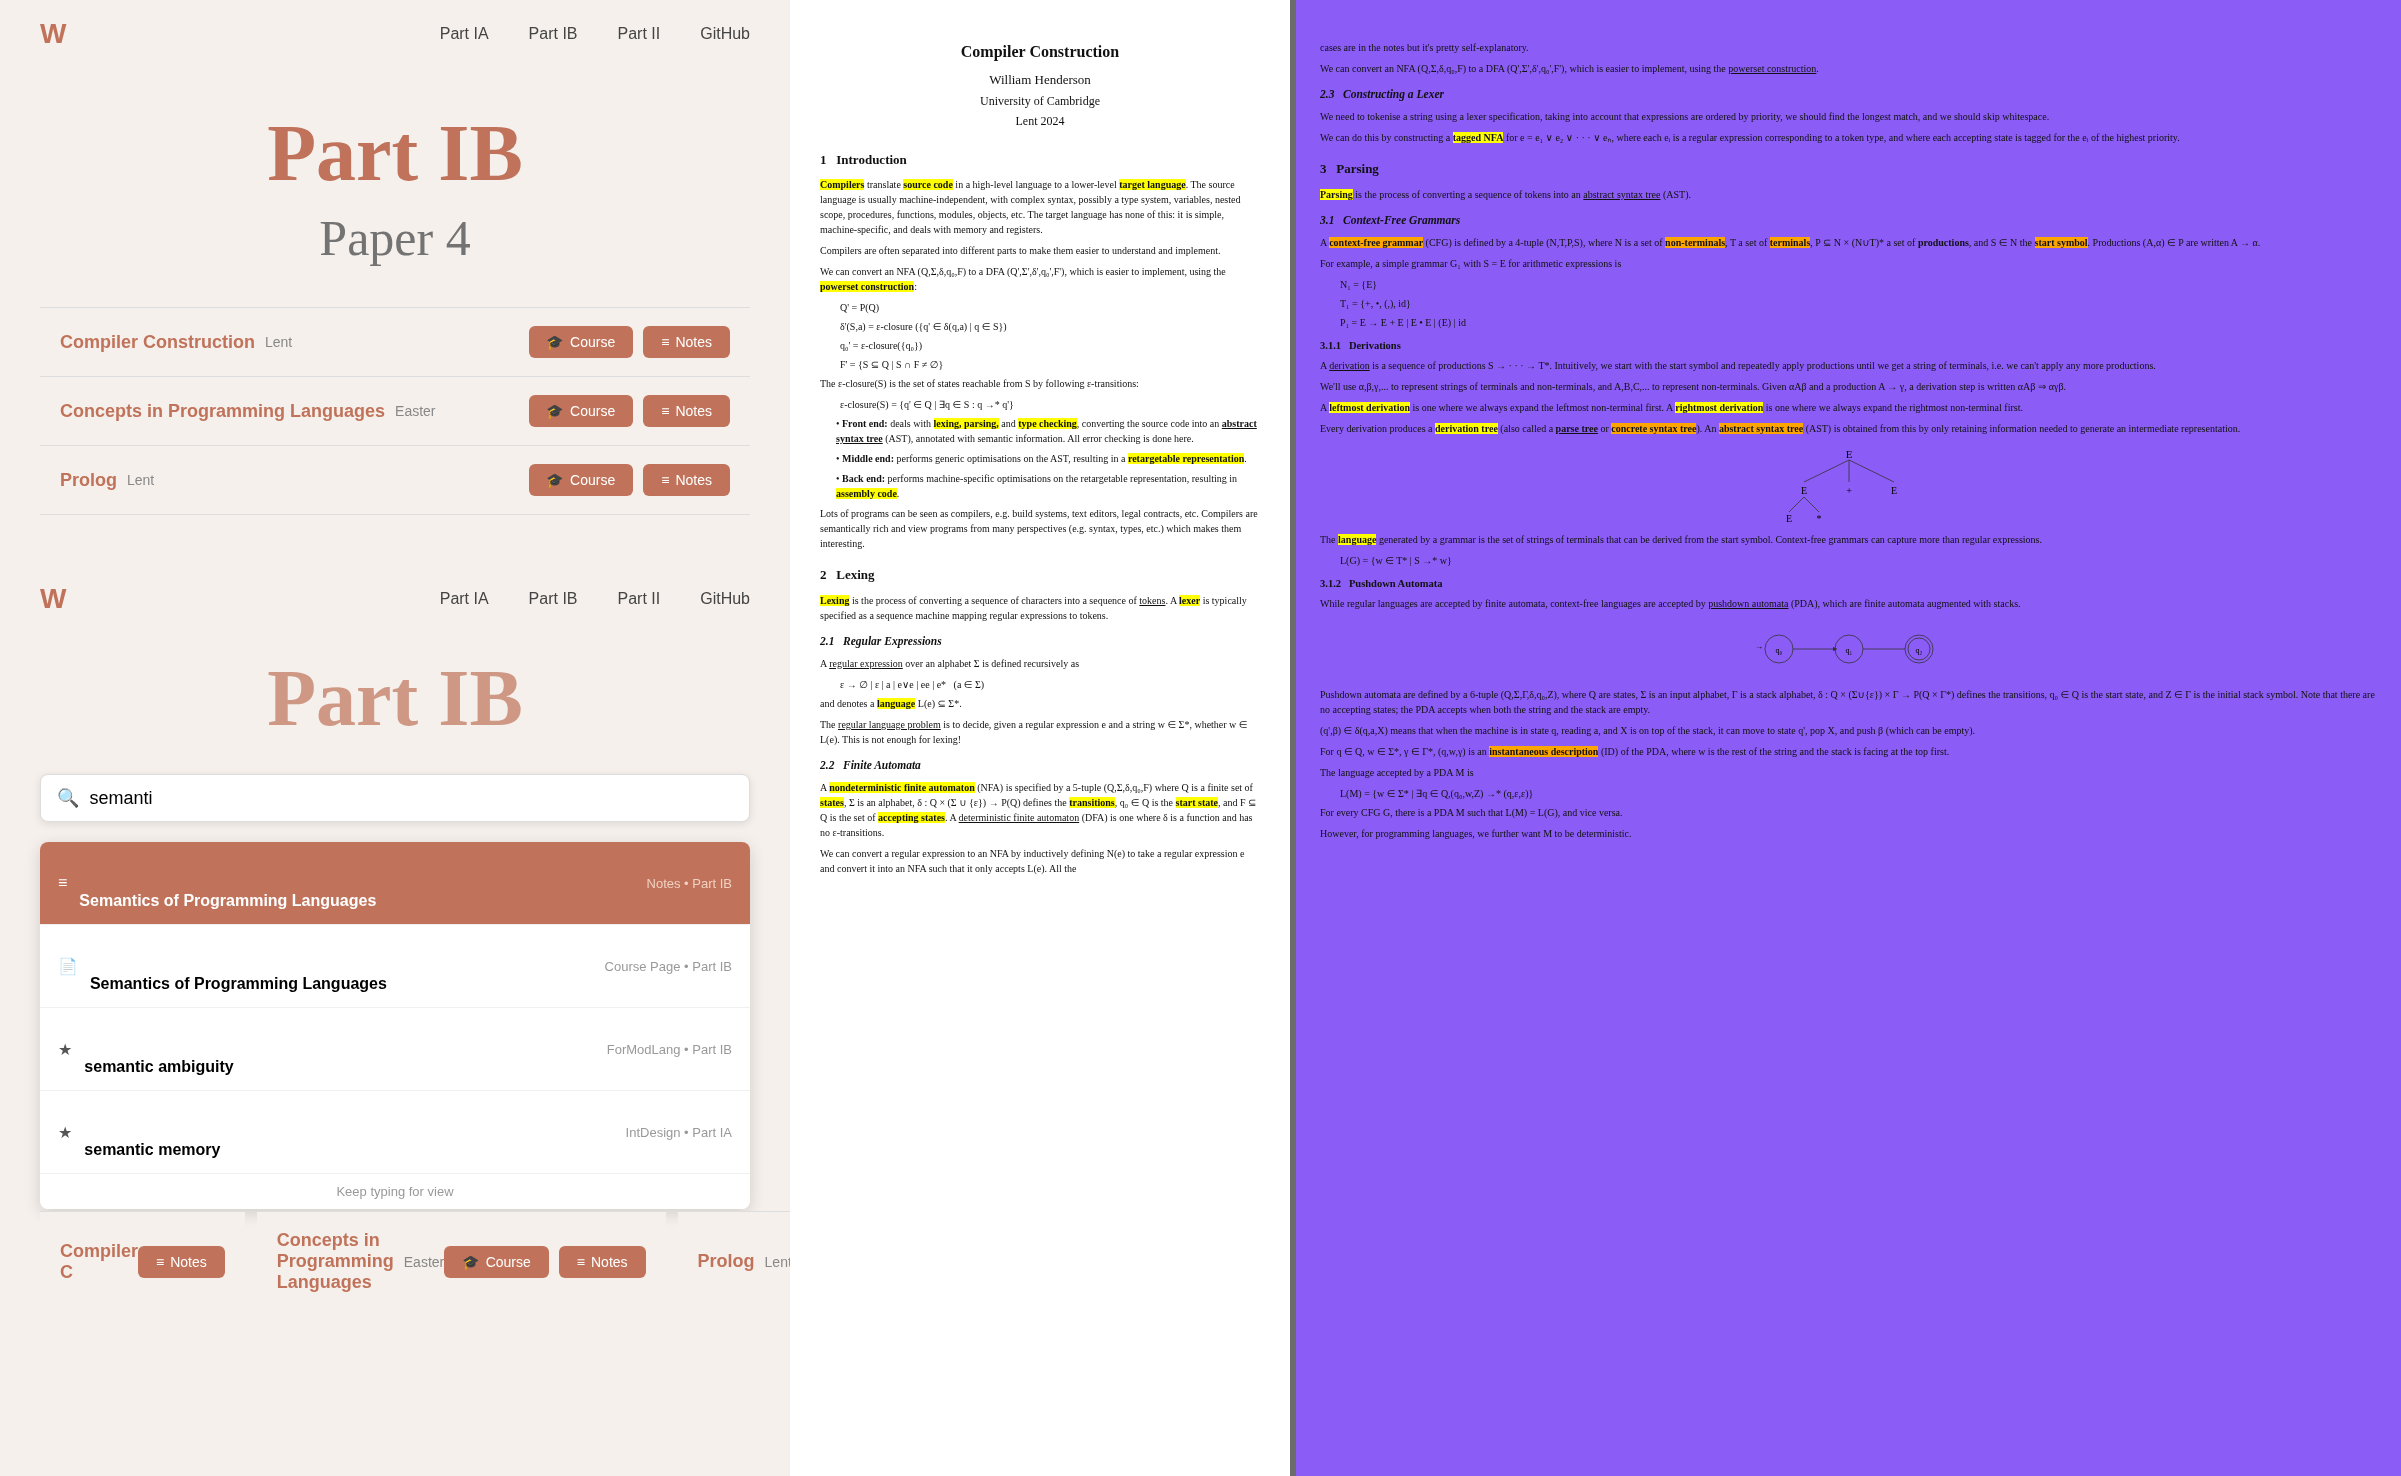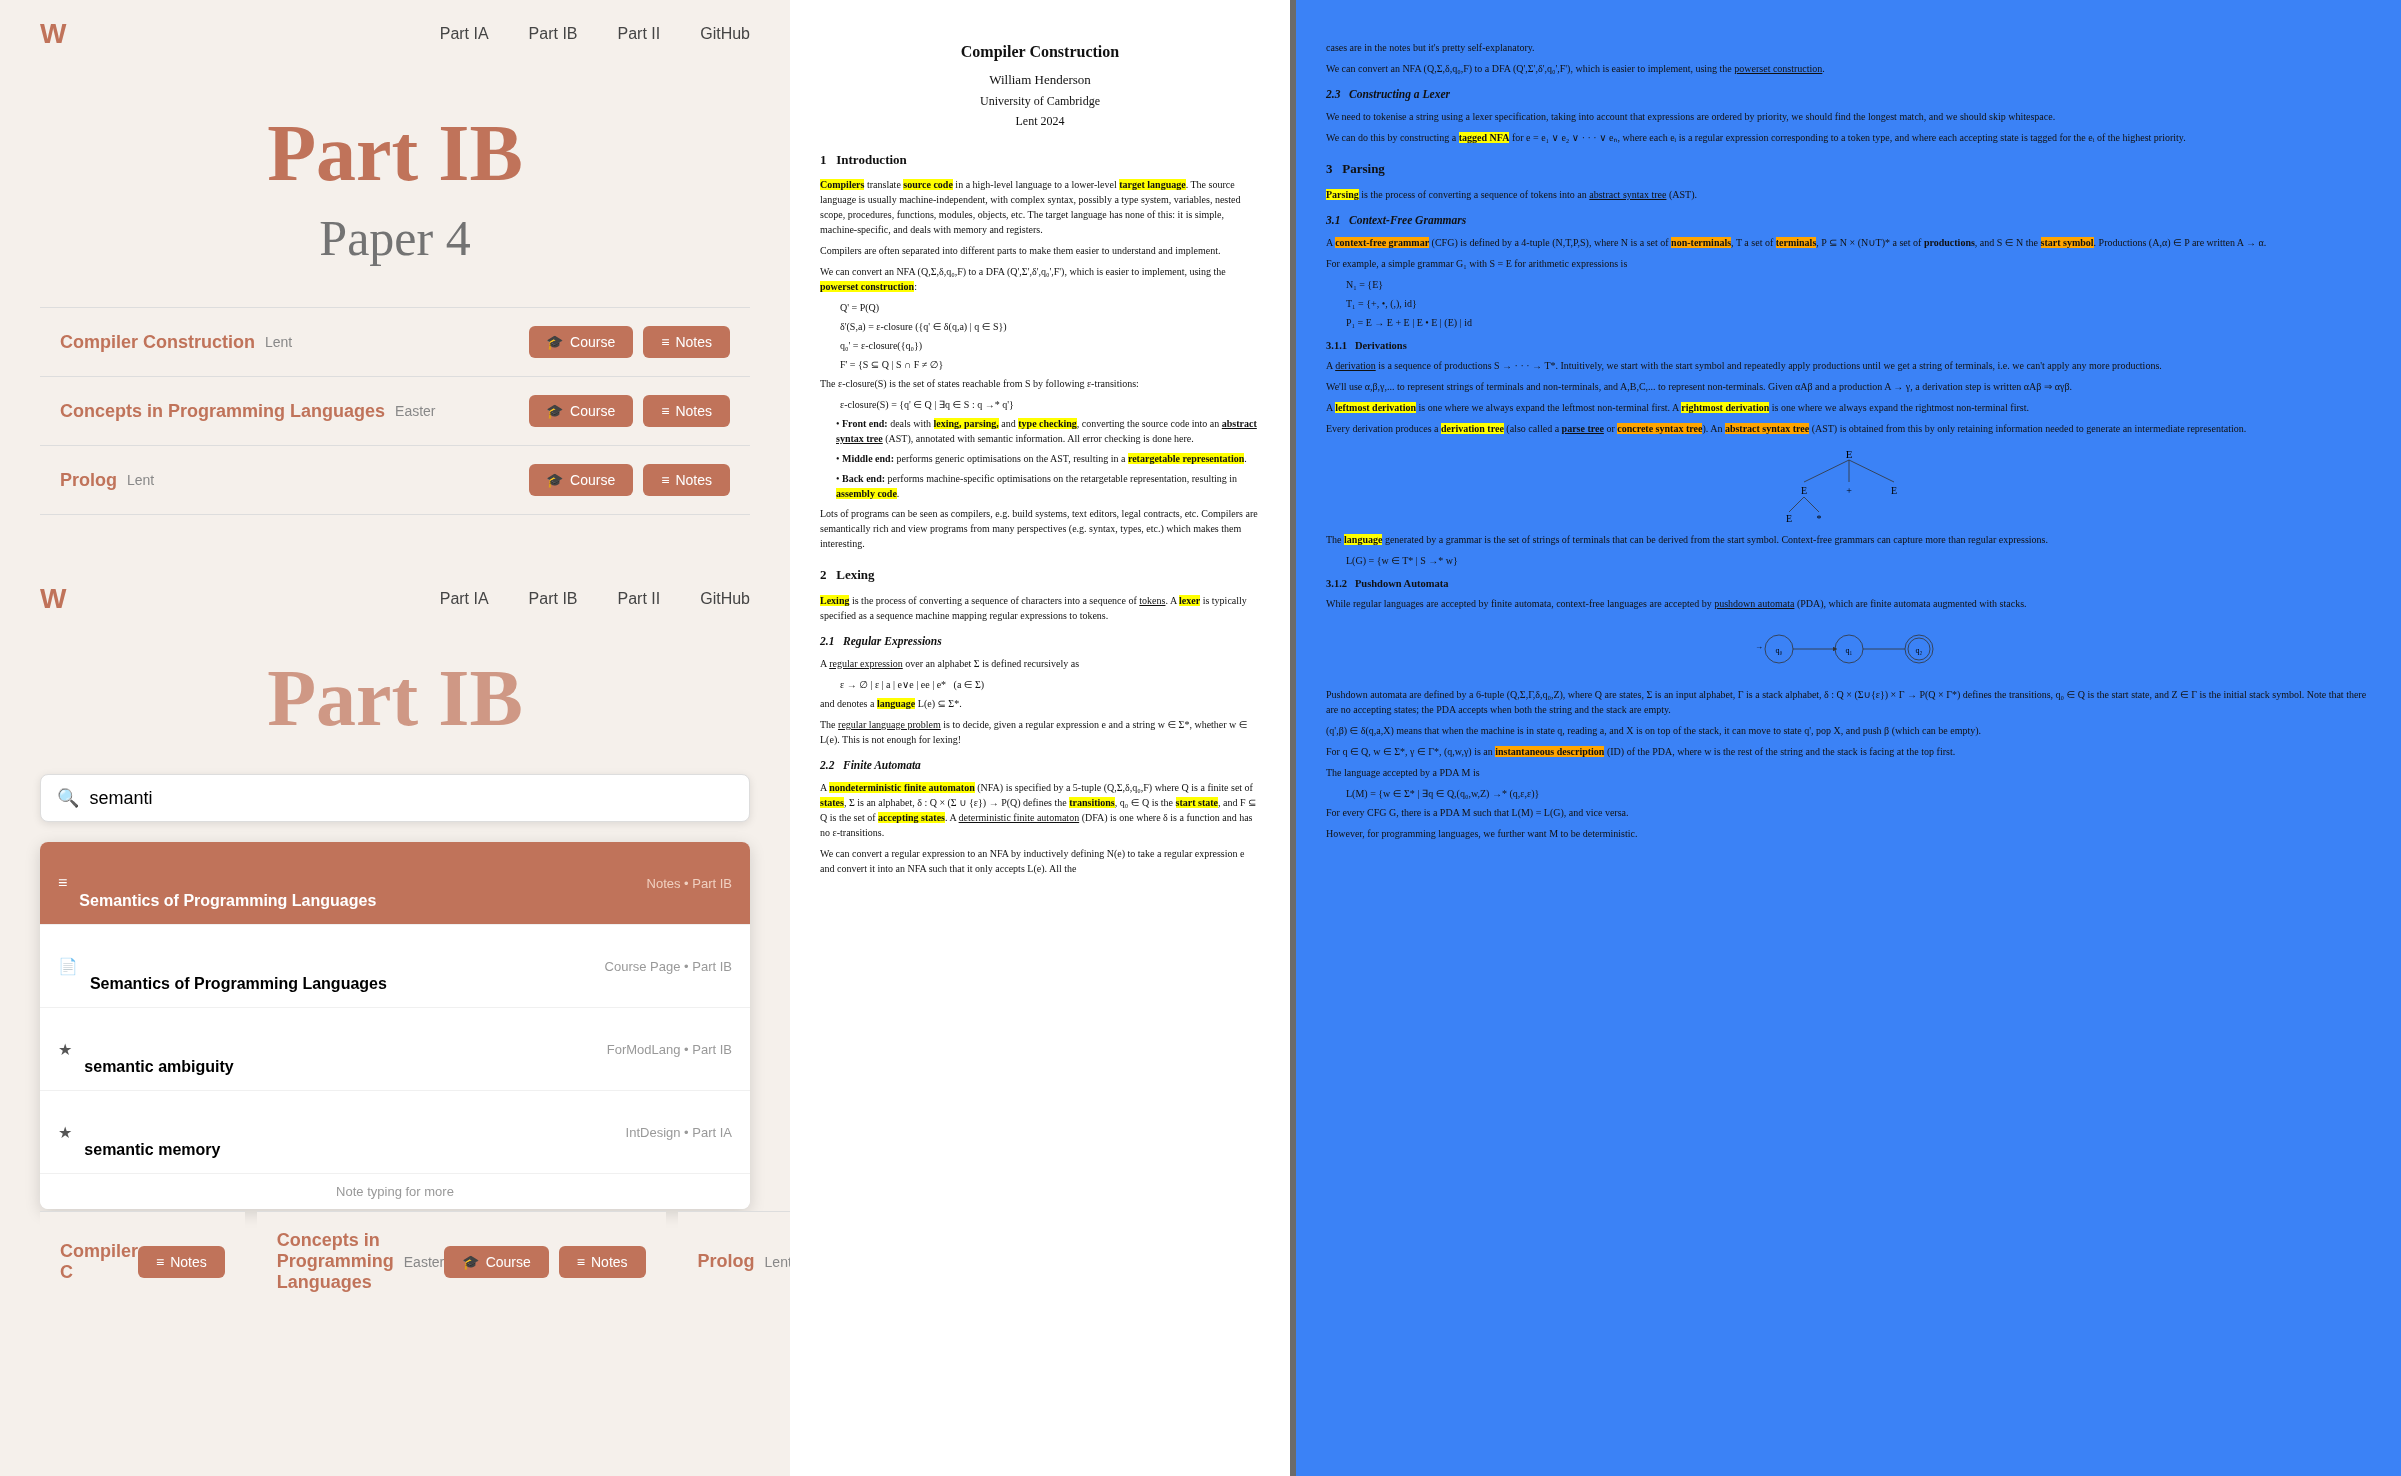--- a/index.html
+++ b/index.html
@@ -60,21 +60,21 @@
     .keep-typing { text-align: center; padding: 10px; font-size: 13px; color: #999; background: white; border-radius: 0 0 8px 8px; }
 
     
     .bottom-course-list { padding: 2px 40px; display: flex; flex-direction: row; gap: 12px; }
     .bottom-course-item { display: flex; align-items: center; padding: 18px 20px; border-top: 1px solid #ddd; background: #f5f0eb; }
 
     
     .right-panel { flex: 1; background: #e8e4df; display: flex; overflow: hidden; }
     .pdf-viewer { flex: 1; background: #6b6b6b; display: flex; gap: 0; }
     .pdf-page-left { background: white; width: 500px; min-height: 1476px; padding: 40px 30px; font-size: 10.5px; line-height: 1.5; overflow: hidden; font-family: 'Times New Roman', Times, serif; color: #111; }
-    .pdf-page-right { background: #3b82f6; flex: 1; min-height: 1476px; padding: 40px 30px; font-size: 10.5px; line-height: 1.5; overflow: hidden; font-family: 'Times New Roman', Times, serif; color: #111; border-left: 6px solid #6b6b6b; }
+    .pdf-page-right { background: #8b5cf6; flex: 1; min-height: 1476px; padding: 40px 24px; font-size: 10.5px; line-height: 1.5; overflow: hidden; font-family: 'Times New Roman', Times, serif; color: #111; border-left: 6px solid #6b6b6b; }
 
     .pdf-title { text-align: center; font-size: 16px; font-weight: bold; margin-bottom: 6px; }
     .pdf-author { text-align: center; font-size: 13px; margin-bottom: 2px; }
     .pdf-uni { text-align: center; font-size: 12px; margin-bottom: 2px; }
     .pdf-term { text-align: center; font-size: 12px; margin-bottom: 20px; }
 
     .pdf-section { font-size: 13px; font-weight: bold; margin: 14px 0 8px; }
     .pdf-subsection { font-size: 11.5px; font-weight: bold; margin: 10px 0 6px; font-style: italic; }
     .pdf-subsubsection { font-size: 10.5px; font-weight: bold; margin: 8px 0 4px; }
     .pdf-p { margin-bottom: 6px; font-size: 10px; }
@@ -198,21 +198,21 @@
           <span class="result-icon star-icon">★</span>
           <span class="result-name">semantic ambiguity</span>
           <span class="result-meta">ForModLang • Part IB</span>
         </div>
 
         <div class="search-result-item">
           <span class="result-icon star-icon">★</span>
           <span class="result-name">semantic memory</span>
           <span class="result-meta">IntDesign • Part IA</span>
         </div>
-        <div class="keep-typing">Note typing for more</div>
+        <div class="keep-typing">Keep typing for view</div>
       </div>
 
       <div class="bottom-course-list">
         <div class="bottom-course-item">
           <span class="course-name">Compiler C</span>
           <div class="course-actions">
             <button class="btn-notes">
               <span>≡</span>
               <span>Notes</span>
             </button>

